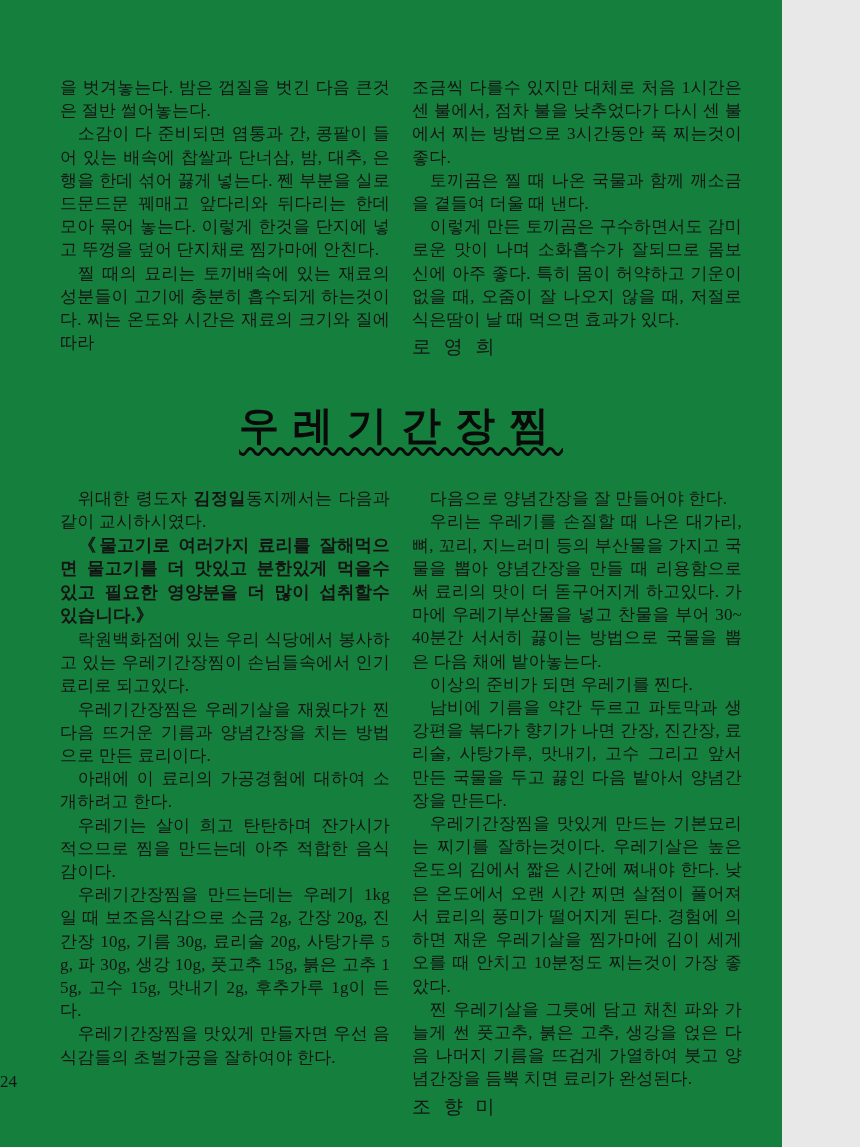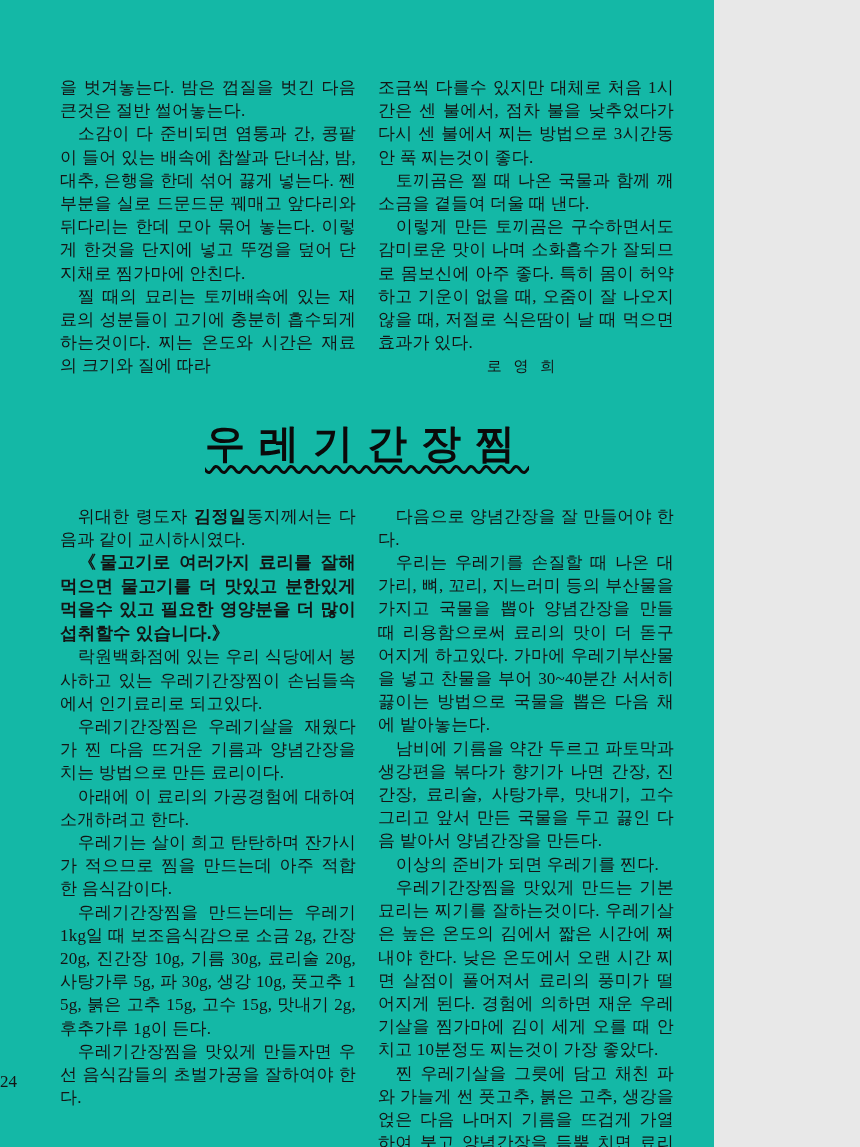--- a/index.html
+++ b/index.html
@@ -1,19 +1,19 @@
 <!DOCTYPE html>
 <html><head>
 <meta charset="utf-8">
 <style>
   html,body{margin:0;padding:0;background:#e8e8e8;}
   .page{
     position:relative;
-    width:714px;height:1147px;
-    background:#14b8a6;color:#141414;
+    width:782px;height:1147px;
+    background:#15803d;color:#141414;
     font-family:"Liberation Serif","DejaVu Serif",serif;
     box-sizing:border-box;
     padding:76px 40px 0 60px;
     overflow:hidden;
   }
   .two-col{display:flex;gap:22px;}
   .col{flex:1;min-width:0;}
   p.body{
     margin:0;
     font-size:17px;
@@ -25,22 +25,22 @@
   }
   p.body.noindent{text-indent:0;}
   p.quote{
     font-family:"Liberation Sans","DejaVu Sans",sans-serif;
     font-weight:600;
     font-size:17.5px;
     line-height:23.6px;
   }
   b.leader{letter-spacing:0.5px;}
   .author{
-    text-align:center;
-    font-size:15px;
+    text-align:left;
+    font-size:19px;
     letter-spacing:4px;
     padding-right:6px;
     margin-top:3px;
   }
   h1.title{
     margin:38px 0 34px 0;
     text-align:center;
     font-family:"Liberation Sans","DejaVu Sans",sans-serif;
     font-weight:bold;
     font-size:40px;
@@ -87,22 +87,22 @@
       <p class="body">락원백화점에 있는 우리 식당에서 봉사하고 있는 우레기간장찜이 손님들속에서 인기료리로 되고있다.</p>
       <p class="body">우레기간장찜은 우레기살을 재웠다가 찐 다음 뜨거운 기름과 양념간장을 치는 방법으로 만든 료리이다.</p>
       <p class="body">아래에 이 료리의 가공경험에 대하여 소개하려고 한다.</p>
       <p class="body">우레기는 살이 희고 탄탄하며 잔가시가 적으므로 찜을 만드는데 아주 적합한 음식감이다.</p>
       <p class="body">우레기간장찜을 만드는데는 우레기 1kg일 때 보조음식감으로 소금 2g, 간장 20g, 진간장 10g, 기름 30g, 료리술 20g, 사탕가루 5g, 파 30g, 생강 10g, 풋고추 15g, 붉은 고추 15g, 고수 15g, 맛내기 2g, 후추가루 1g이 든다.</p>
       <p class="body">우레기간장찜을 맛있게 만들자면 우선 음식감들의 초벌가공을 잘하여야 한다.</p>
     </div>
     <div class="col">
       <p class="body">다음으로 양념간장을 잘 만들어야 한다.</p>
       <p class="body">우리는 우레기를 손질할 때 나온 대가리, 뼈, 꼬리, 지느러미 등의 부산물을 가지고 국물을 뽑아 양념간장을 만들 때 리용함으로써 료리의 맛이 더 돋구어지게 하고있다. 가마에 우레기부산물을 넣고 찬물을 부어 30~40분간 서서히 끓이는 방법으로 국물을 뽑은 다음 채에 밭아놓는다.</p>
+      <p class="body">이상의 준비가 되면 우레기를 찐다.</p>
       <p class="body">남비에 기름을 약간 두르고 파토막과 생강편을 볶다가 향기가 나면 간장, 진간장, 료리술, 사탕가루, 맛내기, 고수 그리고 앞서 만든 국물을 두고 끓인 다음 밭아서 양념간장을 만든다.</p>
-      <p class="body">이상의 준비가 되면 우레기를 찐다.</p>
       <p class="body">우레기간장찜을 맛있게 만드는 기본묘리는 찌기를 잘하는것이다. 우레기살은 높은 온도의 김에서 짧은 시간에 쪄내야 한다. 낮은 온도에서 오랜 시간 찌면 살점이 풀어져서 료리의 풍미가 떨어지게 된다. 경험에 의하면 재운 우레기살을 찜가마에 김이 세게 오를 때 안치고 10분정도 찌는것이 가장 좋았다.</p>
       <p class="body">찐 우레기살을 그릇에 담고 채친 파와 가늘게 썬 풋고추, 붉은 고추, 생강을 얹은 다음 나머지 기름을 뜨겁게 가열하여 붓고 양념간장을 듬뿍 치면 료리가 완성된다.</p>
       <div class="author">조 향 미</div>
     </div>
   </section>
 
   <div class="page-number">24</div>
 
 </div>
 

